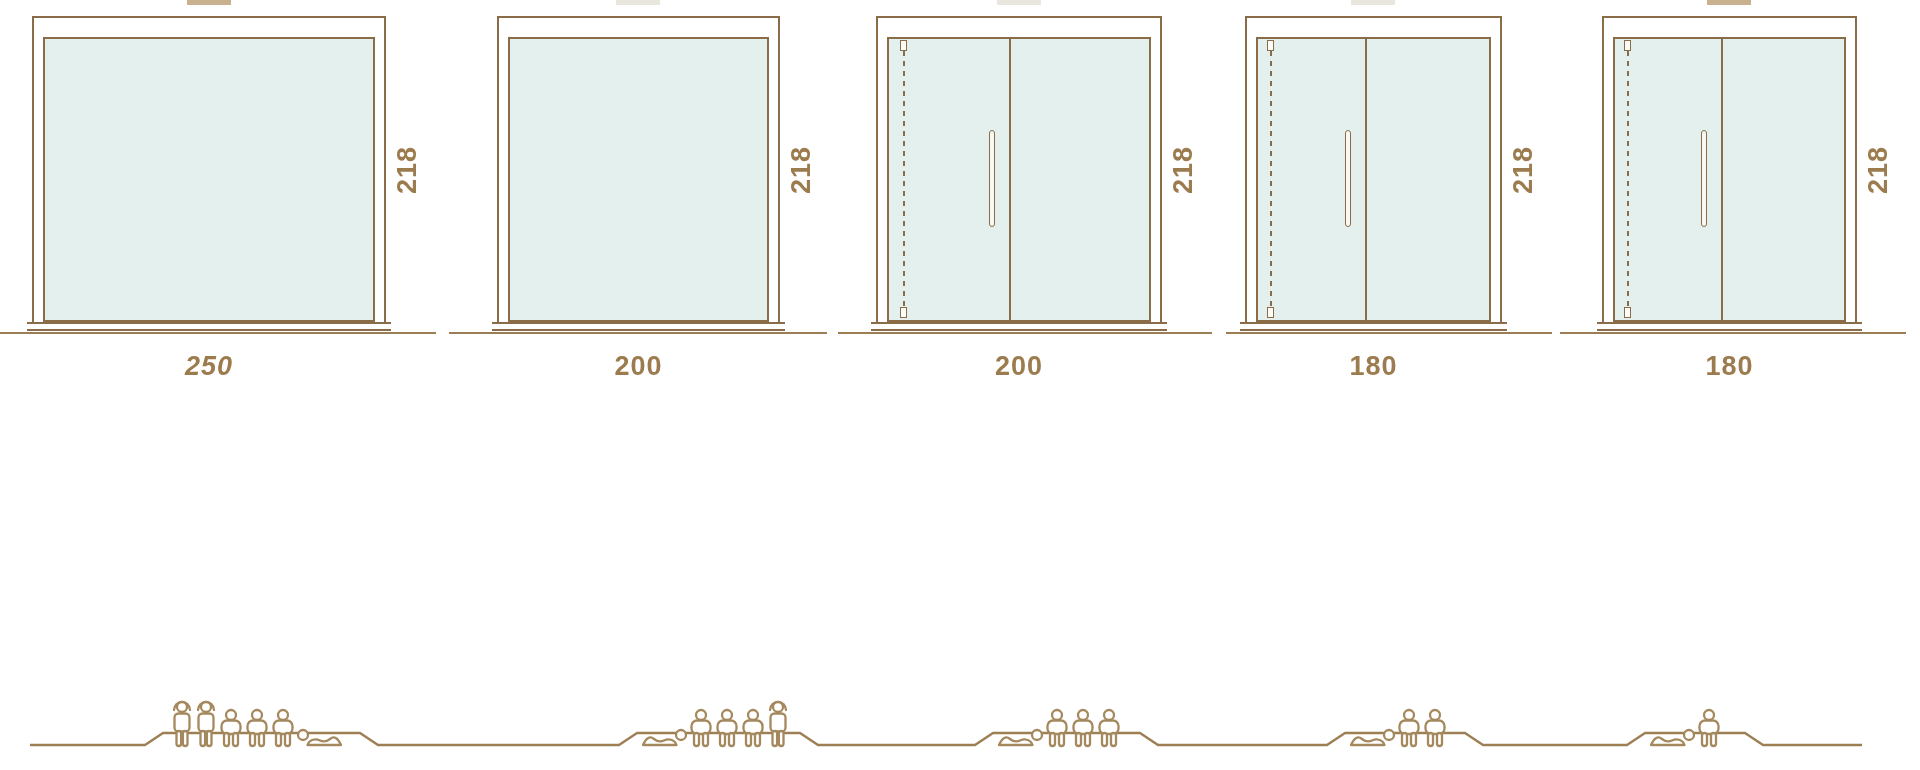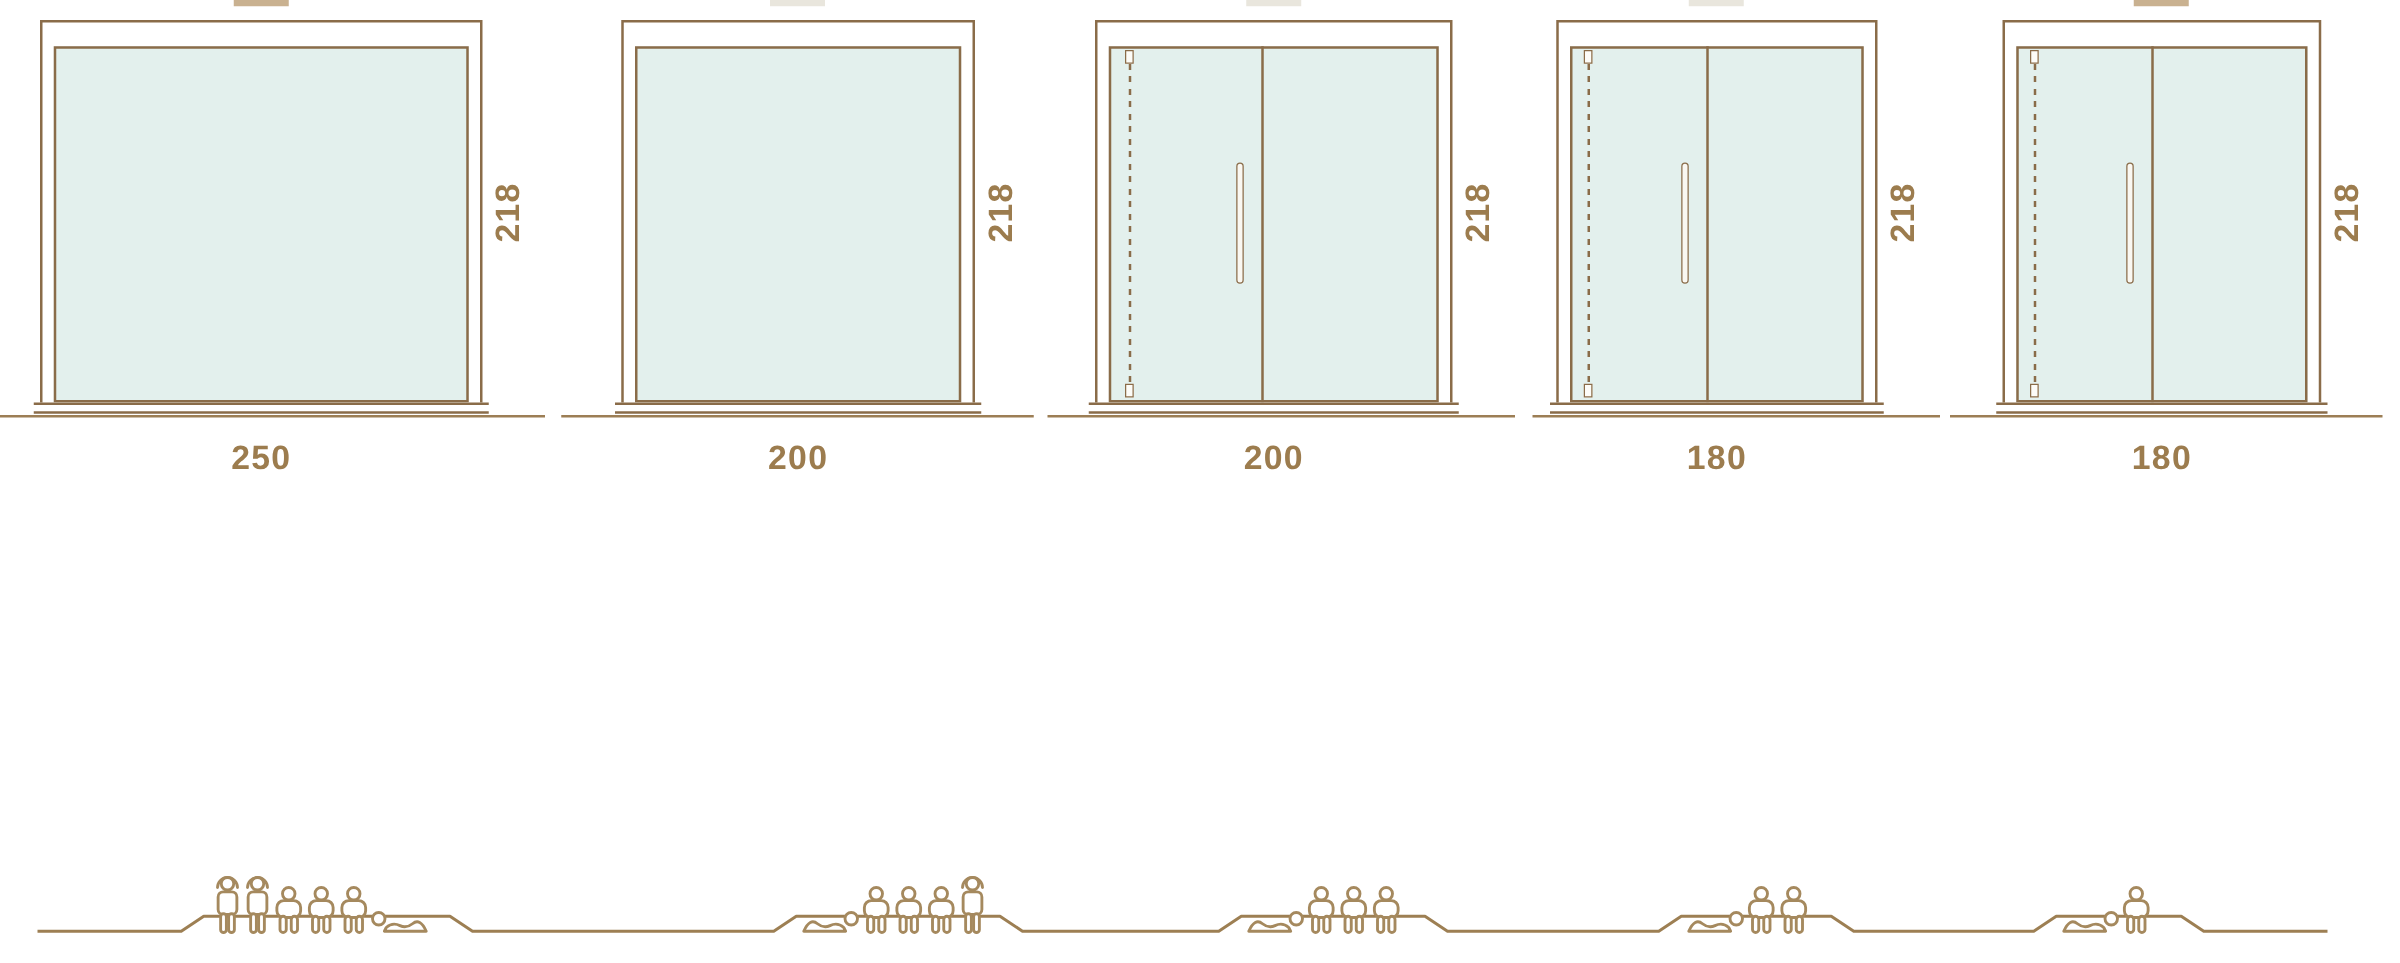--- a/index.html
+++ b/index.html
@@ -76,21 +76,21 @@
   <div class="abs handle" style="left:1701px;top:130px;"></div>
   <div class="abs sill" style="left:1597px;top:322px;width:265px;height:9px;"></div>
   <div class="abs ground" style="left:1560px;top:332px;width:346px;"></div>
 
   <div class="abs dim dimv" style="left:392px;top:128px;width:30px;height:84px;">218</div>
   <div class="abs dim dimv" style="left:786px;top:128px;width:30px;height:84px;">218</div>
   <div class="abs dim dimv" style="left:1168px;top:128px;width:30px;height:84px;">218</div>
   <div class="abs dim dimv" style="left:1508px;top:128px;width:30px;height:84px;">218</div>
   <div class="abs dim dimv" style="left:1863px;top:128px;width:30px;height:84px;">218</div>
 
-  <div class="abs dim" style="left:32px;top:350px;width:354px;height:32px;">250</div>
+  <div class="abs dim" style="left:32px;top:350px;width:354px;height:32px;font-style:italic;">250</div>
   <div class="abs dim" style="left:497px;top:350px;width:283px;height:32px;">200</div>
   <div class="abs dim" style="left:876px;top:350px;width:286px;height:32px;">200</div>
   <div class="abs dim" style="left:1245px;top:350px;width:257px;height:32px;">180</div>
   <div class="abs dim" style="left:1602px;top:350px;width:255px;height:32px;">180</div>
 </div>
 
 <div class="abs" style="left:0;top:390px;width:1920px;height:300px;">
 
   
   

